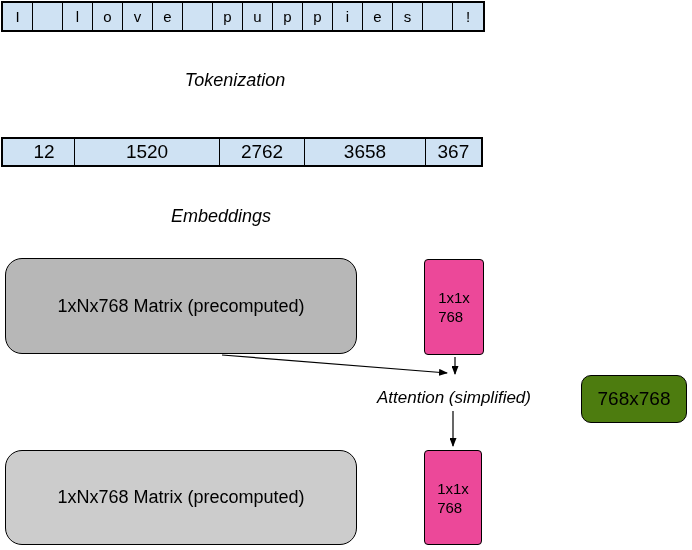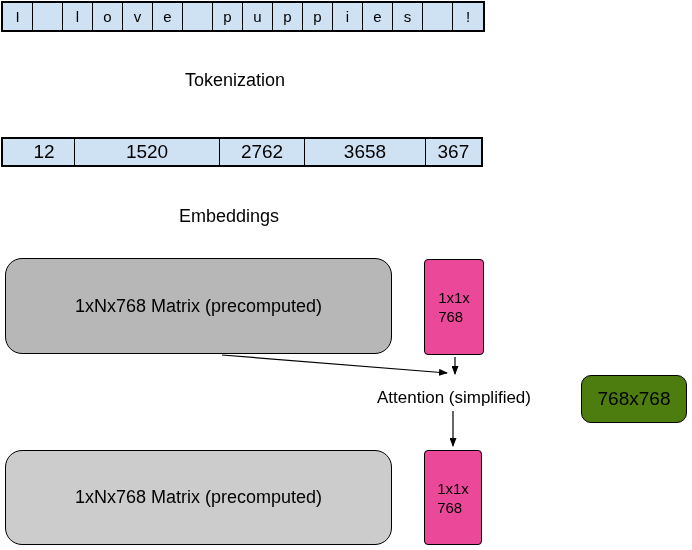--- a/index.html
+++ b/index.html
@@ -13,29 +13,29 @@
   }
   .cell {
     box-sizing:border-box; border-right:1px solid #000;
     display:flex; align-items:center; justify-content:center;
     overflow:hidden; white-space:pre;
   }
   .cell:last-child { border-right:none; }
   .char-row { left:1px; top:1px; width:484px; height:31px; font-size:15px; }
   .char-cell { flex:0 0 30px; }
   .token-row { left:1px; top:137px; width:482px; height:30px; font-size:19px;padding-left:11px; }
-  .label { position:absolute; font-size:18px; }
+  .label { position:absolute; font-size:18px;font-style:italic; }
   .label-tokenization { left:110px; top:70px; width:250px; text-align:center; }
-  .label-embeddings  { left:104px; top:206px; width:250px; text-align:center; }
+  .label-embeddings  { left:96px; top:206px; width:250px; text-align:center; }
   .label-attention   { left:330px; top:388px; width:248px; text-align:center; font-size:17px; }
   .rbox {
     position:absolute; box-sizing:border-box; border:1.5px solid #000;
     display:flex; align-items:center; justify-content:center; text-align:center;
   }
-  .matrix { left:5px; width:387px; height:96px; border-radius:17px; font-size:18px; }
+  .matrix { left:5px; width:352px; height:96px; border-radius:17px; font-size:18px; }
   .matrix-top    { top:258px; background:#b7b7b7; }
   .matrix-bottom { top:450px; height:95px; background:#cccccc; }
   .vector { left:424px; width:60px; height:96px; border-radius:4px; background:#ec4899; font-size:15px; }
   .vector-top    { top:259px; }
   .vector-bottom { top:450px; width:58px; height:95px; }
   .vector-text { text-align:left; line-height:19px; }
   .attn-box {
     left:581px; top:375px; width:106px; height:48px; border-radius:10px;
     background:#4d7c0f; font-size:19px;
   }

